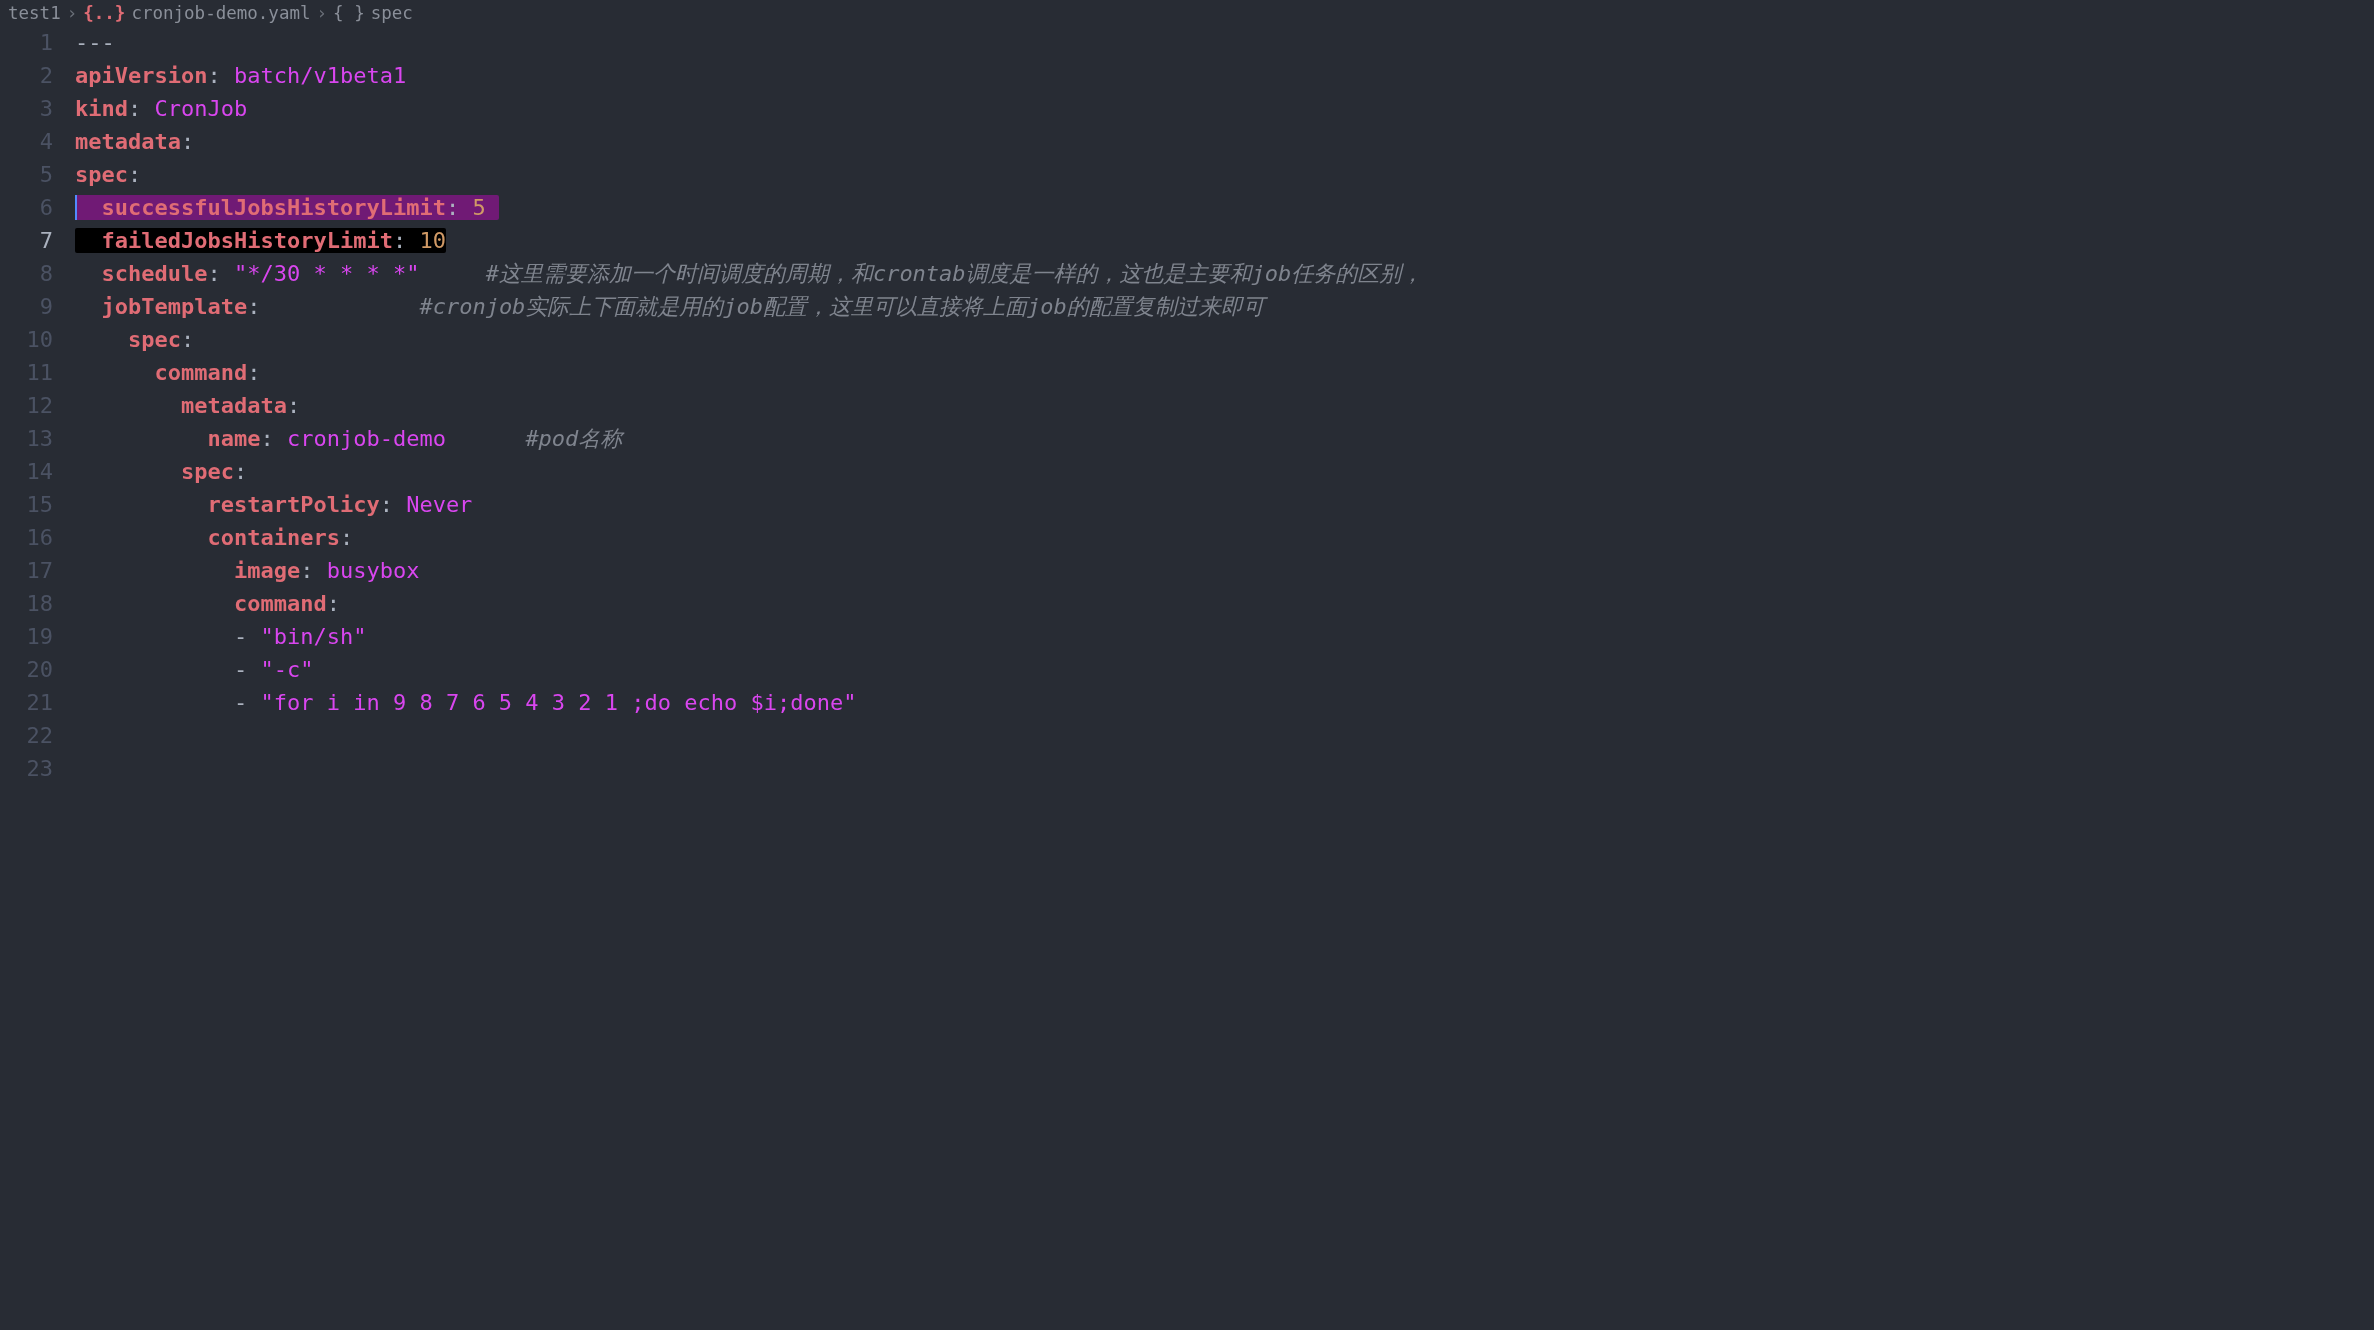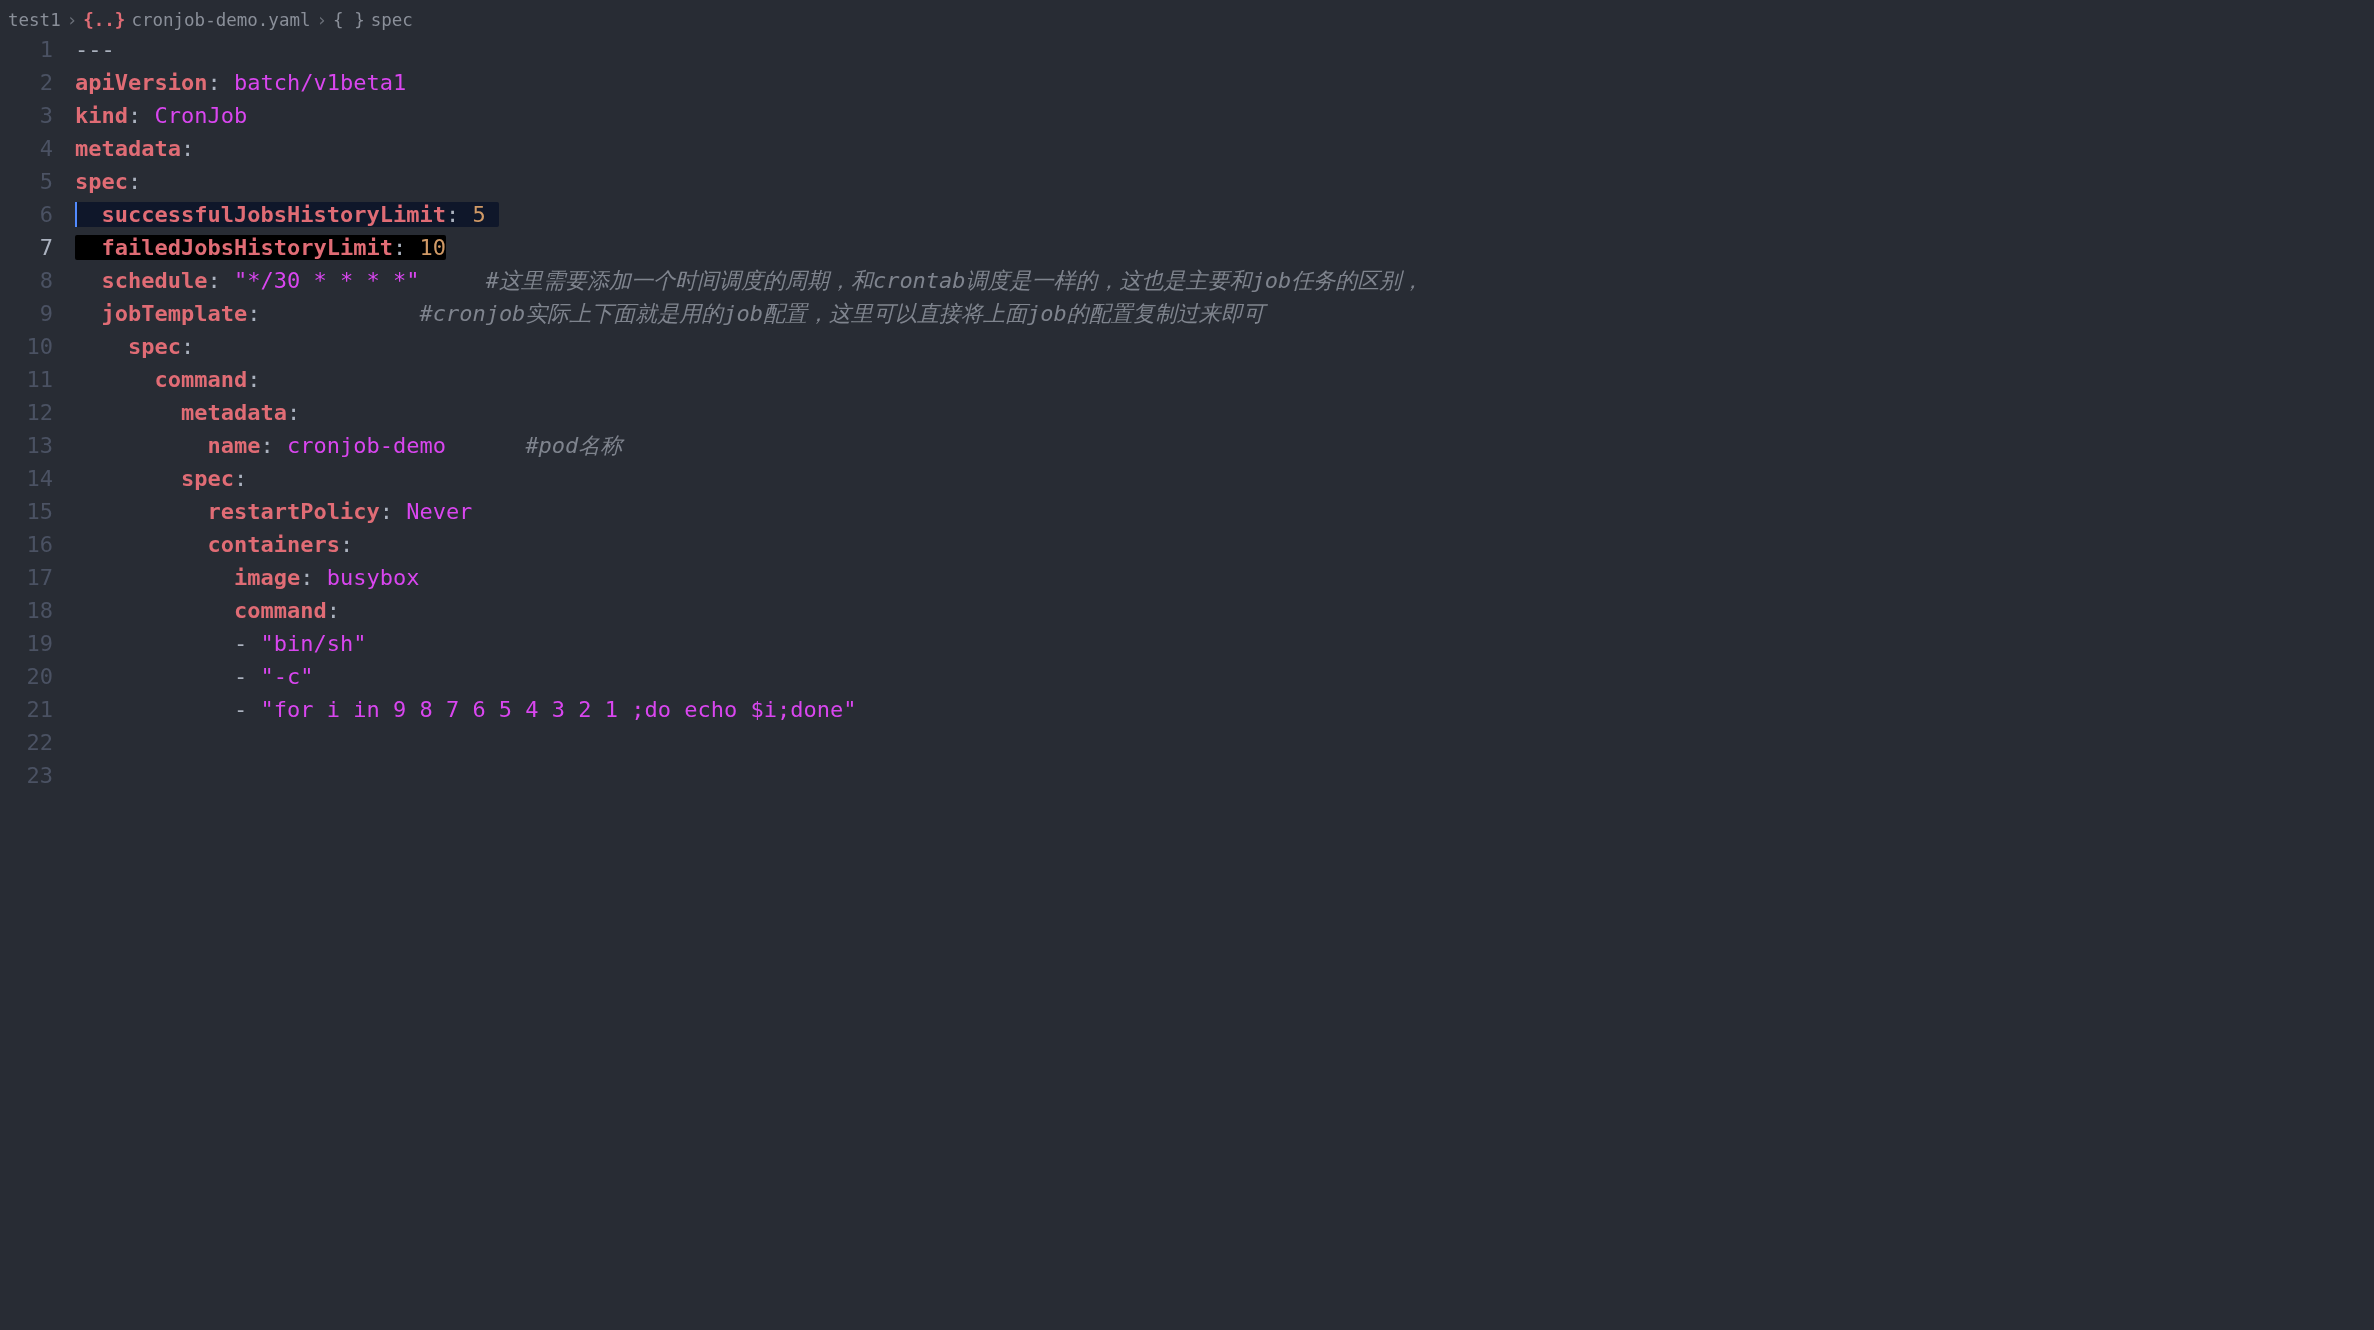--- a/index.html
+++ b/index.html
@@ -9,21 +9,21 @@
     }
     body {
       background: #282c34;
       font-family: 'Menlo', 'Monaco', 'Consolas', monospace;
       font-size: 22px;
       color: #abb2bf;
       overflow-x: hidden;
       width: 2374px;
     }
     .breadcrumb-bar {
-      padding: 10px 10px 3px 8px;
+      padding: 3px 10px 3px 8px;
       font-size: 17.5px;
       color: #8a8f99;
       display: flex;
       align-items: center;
       gap: 6px;
     }
     .breadcrumb-item {
       color: #8a8f99;
     }
     .breadcrumb-sep {
@@ -62,21 +62,21 @@
       height: 33px;
       line-height: 33px;
       white-space: pre;
       position: relative;
     }
     .sel {
       background: #000000;
       border-radius: 2px;
     }
     .sel-cursor {
-      background: #0f172a;
+      background: #701a75;
       position: relative;
       margin-top: 7px;
     }
     .sel-cursor::before {
       content: '';
       position: absolute;
       left: 0;
       top: 0;
       bottom: 0;
       width: 2px;

